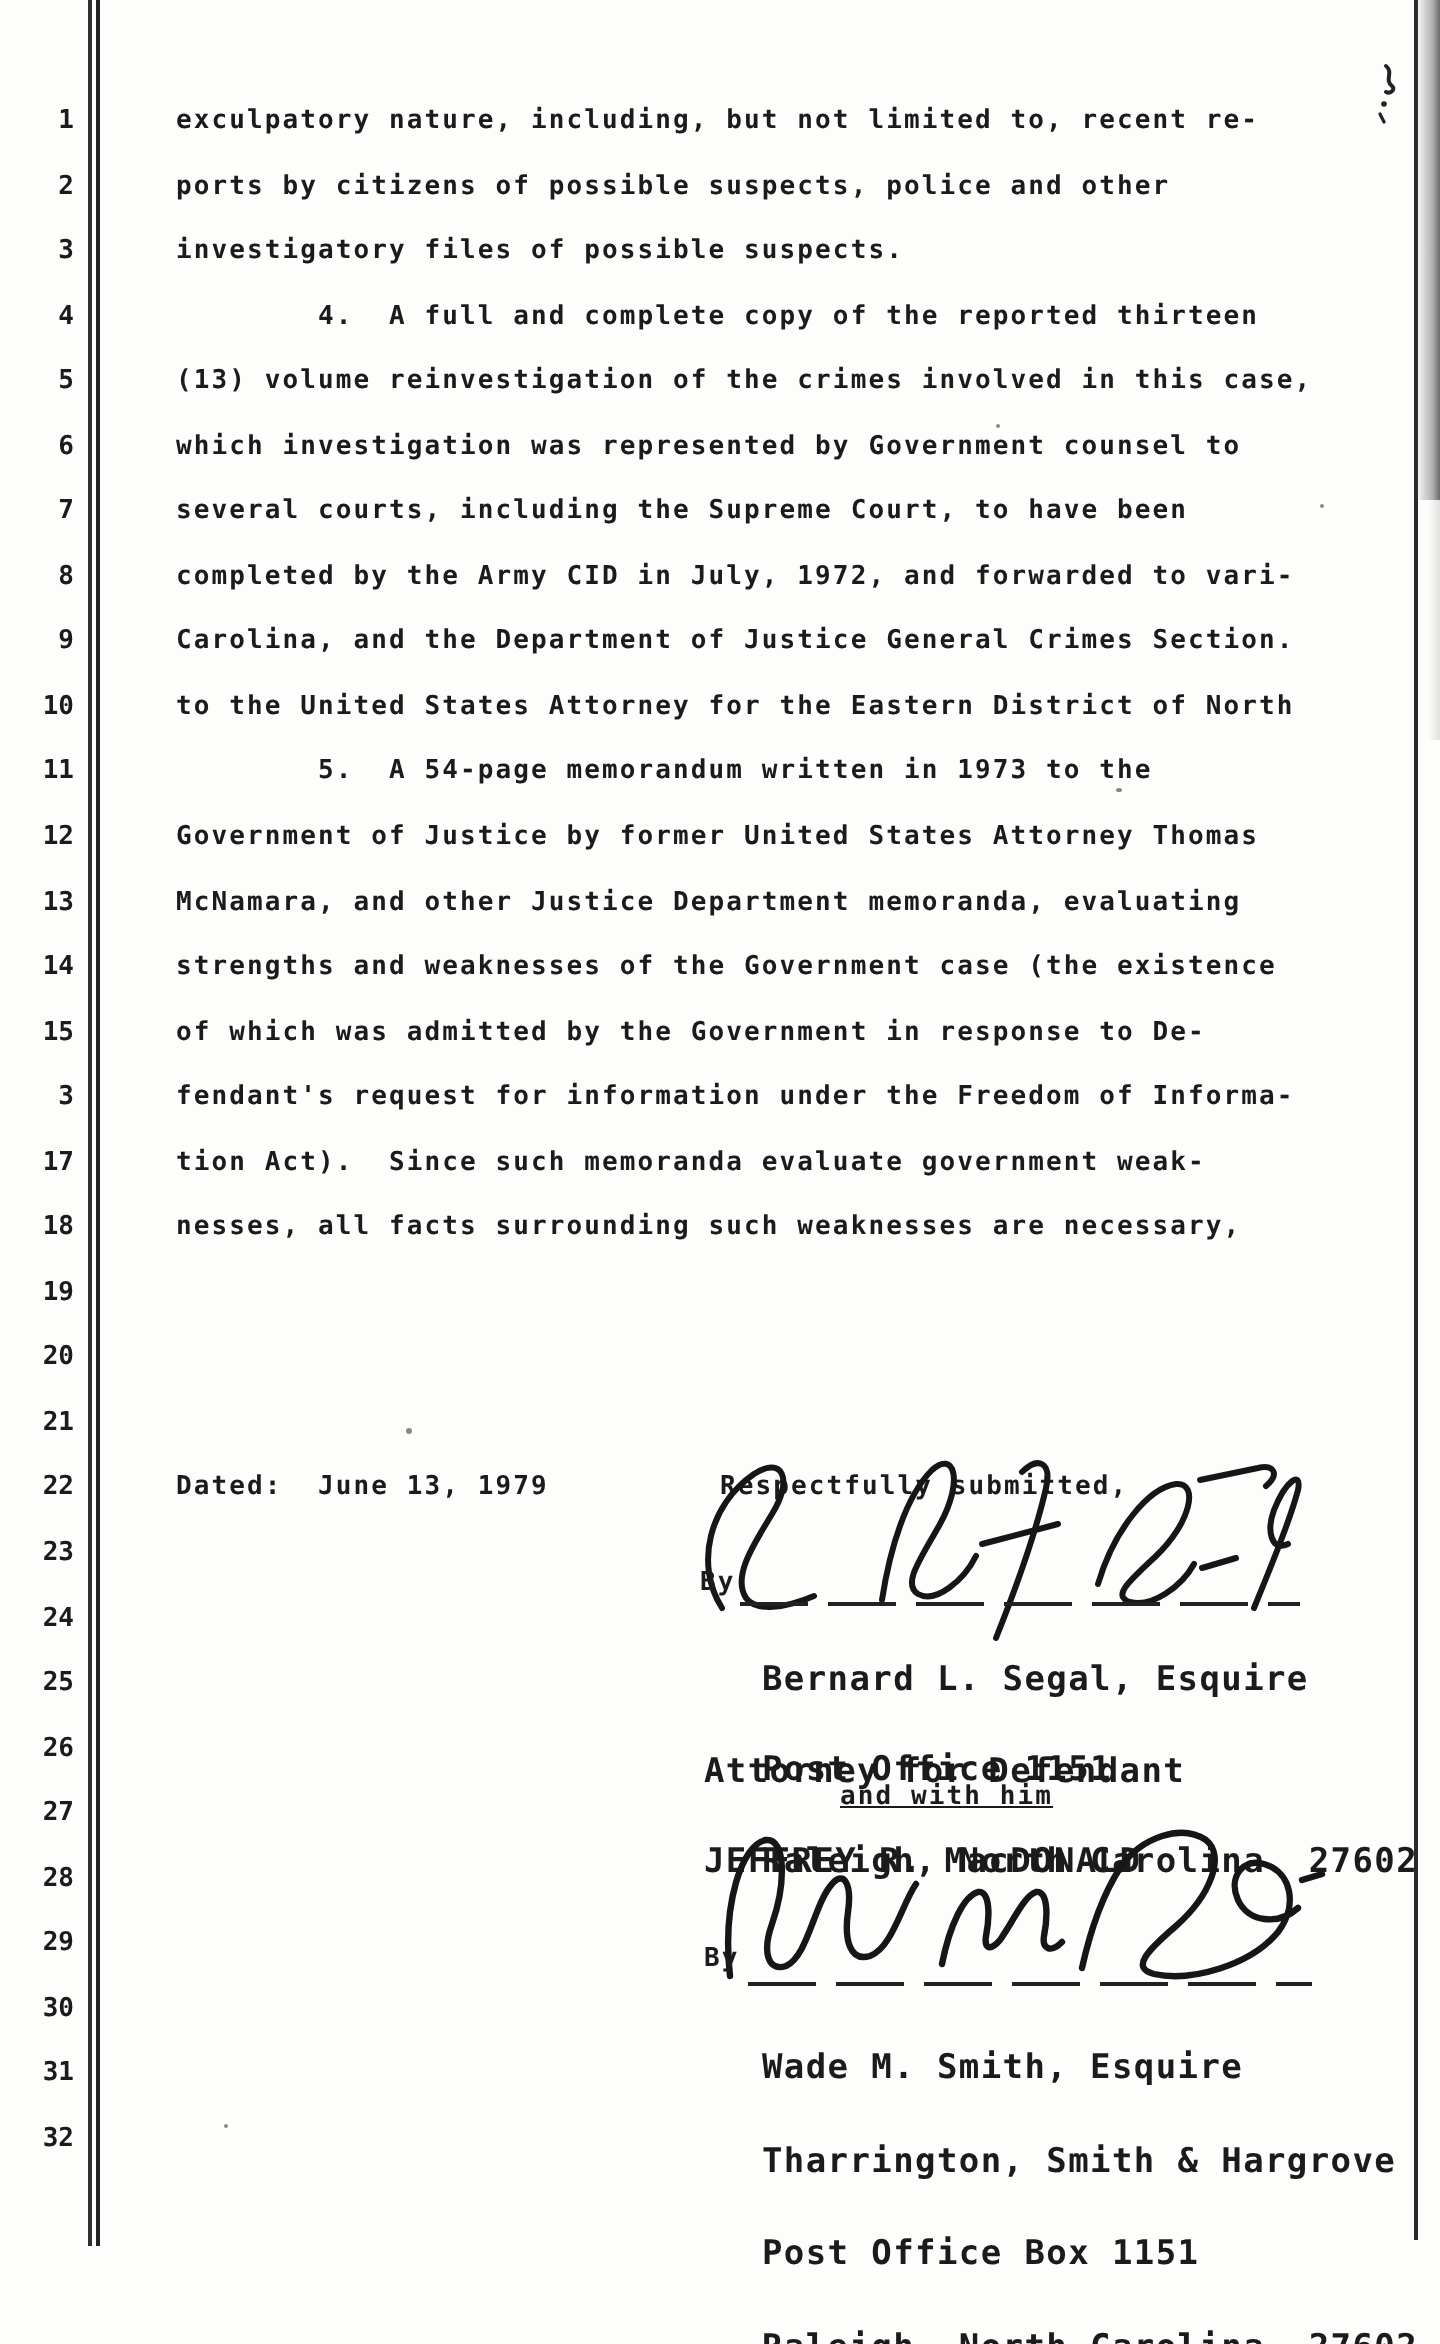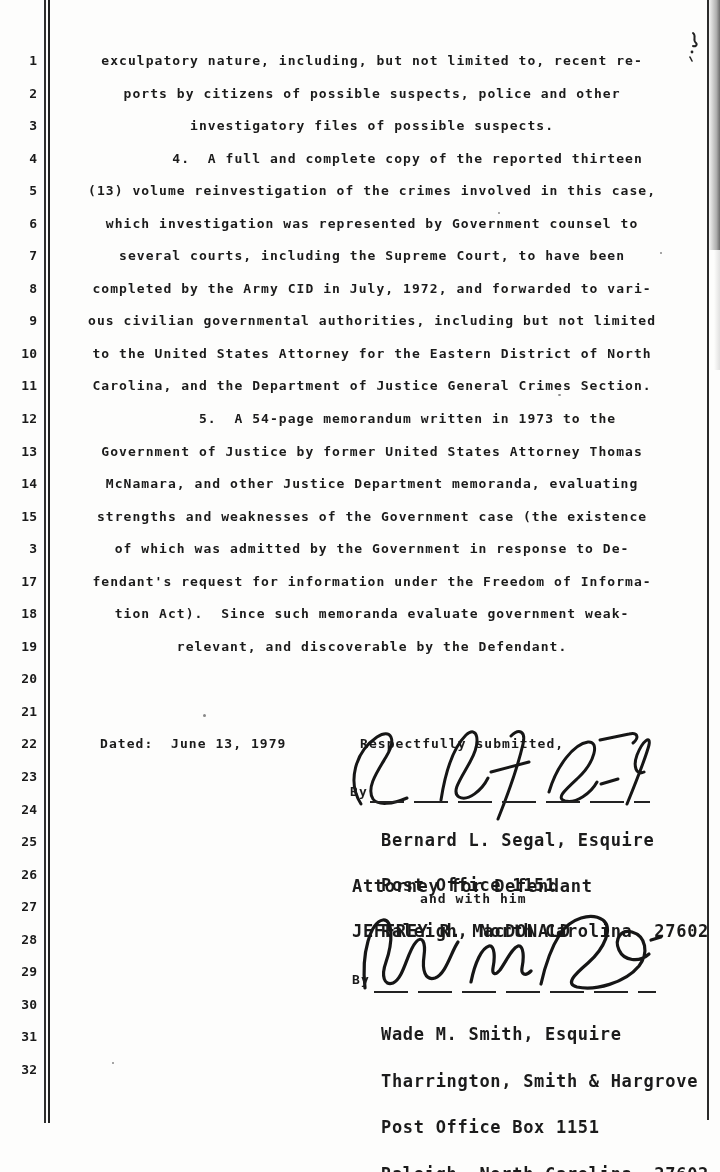--- a/index.html
+++ b/index.html
@@ -13,26 +13,26 @@
   .edge-shadow{position:absolute;right:0;top:0;width:12px;height:250px;
     background:linear-gradient(to right, rgba(120,120,120,0) 0%, rgba(110,110,110,.55) 70%, rgba(70,70,70,.8) 100%);}
   .edge-shadow2{position:absolute;right:0;top:250px;width:6px;height:120px;
     background:linear-gradient(to right, rgba(150,150,150,0), rgba(140,140,140,.25));}
   
   .ln-col{position:absolute;left:0;top:45px;width:37px;text-align:right;
           font-size:13px;font-weight:700;}
   .ln{height:32.55px;line-height:32.55px;white-space:pre;}
   
   .body-col{position:absolute;left:88px;top:45px;font-size:13px;font-weight:700;
-            letter-spacing:1.05px;text-align:center;}
+            letter-spacing:1.05px;}
   .bl{height:32.55px;line-height:32.55px;white-space:pre;}
   .txt{position:absolute;font-size:13px;font-weight:700;letter-spacing:1.05px;white-space:pre;}
-  .dated{left:100px;top:728px;height:32.55px;line-height:32.55px;}
+  .dated{left:88px;top:728px;height:32.55px;line-height:32.55px;}
   .closing{left:360px;top:728px;height:32.55px;line-height:32.55px;}
-  .and-with-him{left:420px;top:891px;height:16px;line-height:16px;}
+  .and-with-him{left:420px;top:891px;height:16px;line-height:16px;text-decoration:underline;}
   .by1{left:350px;top:784px;height:16px;line-height:16px;}
   .by2{left:352px;top:972px;height:16px;line-height:16px;}
   .sigblock{position:absolute;font-size:17px;font-weight:700;letter-spacing:.7px;
             line-height:15.3px;white-space:pre;}
   .sig1-ind{left:381px;top:802px;}
   .sig1-out{left:352px;top:848px;}
   .sig2-block{left:381px;top:996px;line-height:15.5px;}
   .byline{position:absolute;height:2px;
     background:repeating-linear-gradient(90deg,#222 0 34px,transparent 34px 44px);}
   .byline1{left:370px;top:801px;width:280px;}
@@ -97,31 +97,30 @@
 
   <div class="body-col">
       <div class="bl">exculpatory nature, including, but not limited to, recent re-</div>
       <div class="bl">ports by citizens of possible suspects, police and other</div>
       <div class="bl">investigatory files of possible suspects.</div>
       <div class="bl">        4.  A full and complete copy of the reported thirteen</div>
       <div class="bl">(13) volume reinvestigation of the crimes involved in this case,</div>
       <div class="bl">which investigation was represented by Government counsel to</div>
       <div class="bl">several courts, including the Supreme Court, to have been</div>
       <div class="bl">completed by the Army CID in July, 1972, and forwarded to vari-</div>
-      <div class="bl">ous civilian governmental authorities, including but not limited</div>
+      <div class="bl">Carolina, and the Department of Justice General Crimes Section.</div>
       <div class="bl">to the United States Attorney for the Eastern District of North</div>
-      <div class="bl">Carolina, and the Department of Justice General Crimes Section.</div>
       <div class="bl">        5.  A 54-page memorandum written in 1973 to the</div>
       <div class="bl">Government of Justice by former United States Attorney Thomas</div>
       <div class="bl">McNamara, and other Justice Department memoranda, evaluating</div>
       <div class="bl">strengths and weaknesses of the Government case (the existence</div>
       <div class="bl">of which was admitted by the Government in response to De-</div>
       <div class="bl">fendant's request for information under the Freedom of Informa-</div>
       <div class="bl">tion Act).  Since such memoranda evaluate government weak-</div>
-      <div class="bl">relevant, and discoverable by the Defendant.</div>
+      <div class="bl">nesses, all facts surrounding such weaknesses are necessary,</div>
     </div>
 
   <div class="txt dated">Dated:  June 13, 1979</div>
   <div class="txt closing">Respectfully submitted,</div>
 
   <svg class="sig-svg svg1" width="320" height="105" viewBox="0 0 320 105">
     <g stroke="#161616" stroke-width="3" fill="none" stroke-linecap="round" stroke-linejoin="round">
       <path d="M255,20 L284,14 C292,12 295,17 288,23"></path>
       <path d="M16,84 C2,62 10,32 32,17 C46,8 52,19 41,37 C32,52 21,68 28,79 C33,86 48,84 62,78"></path>
       <path d="M96,80 C100,54 108,28 121,15 C132,5 137,20 125,42 C115,60 106,72 114,77 C123,82 137,70 143,58"></path>

